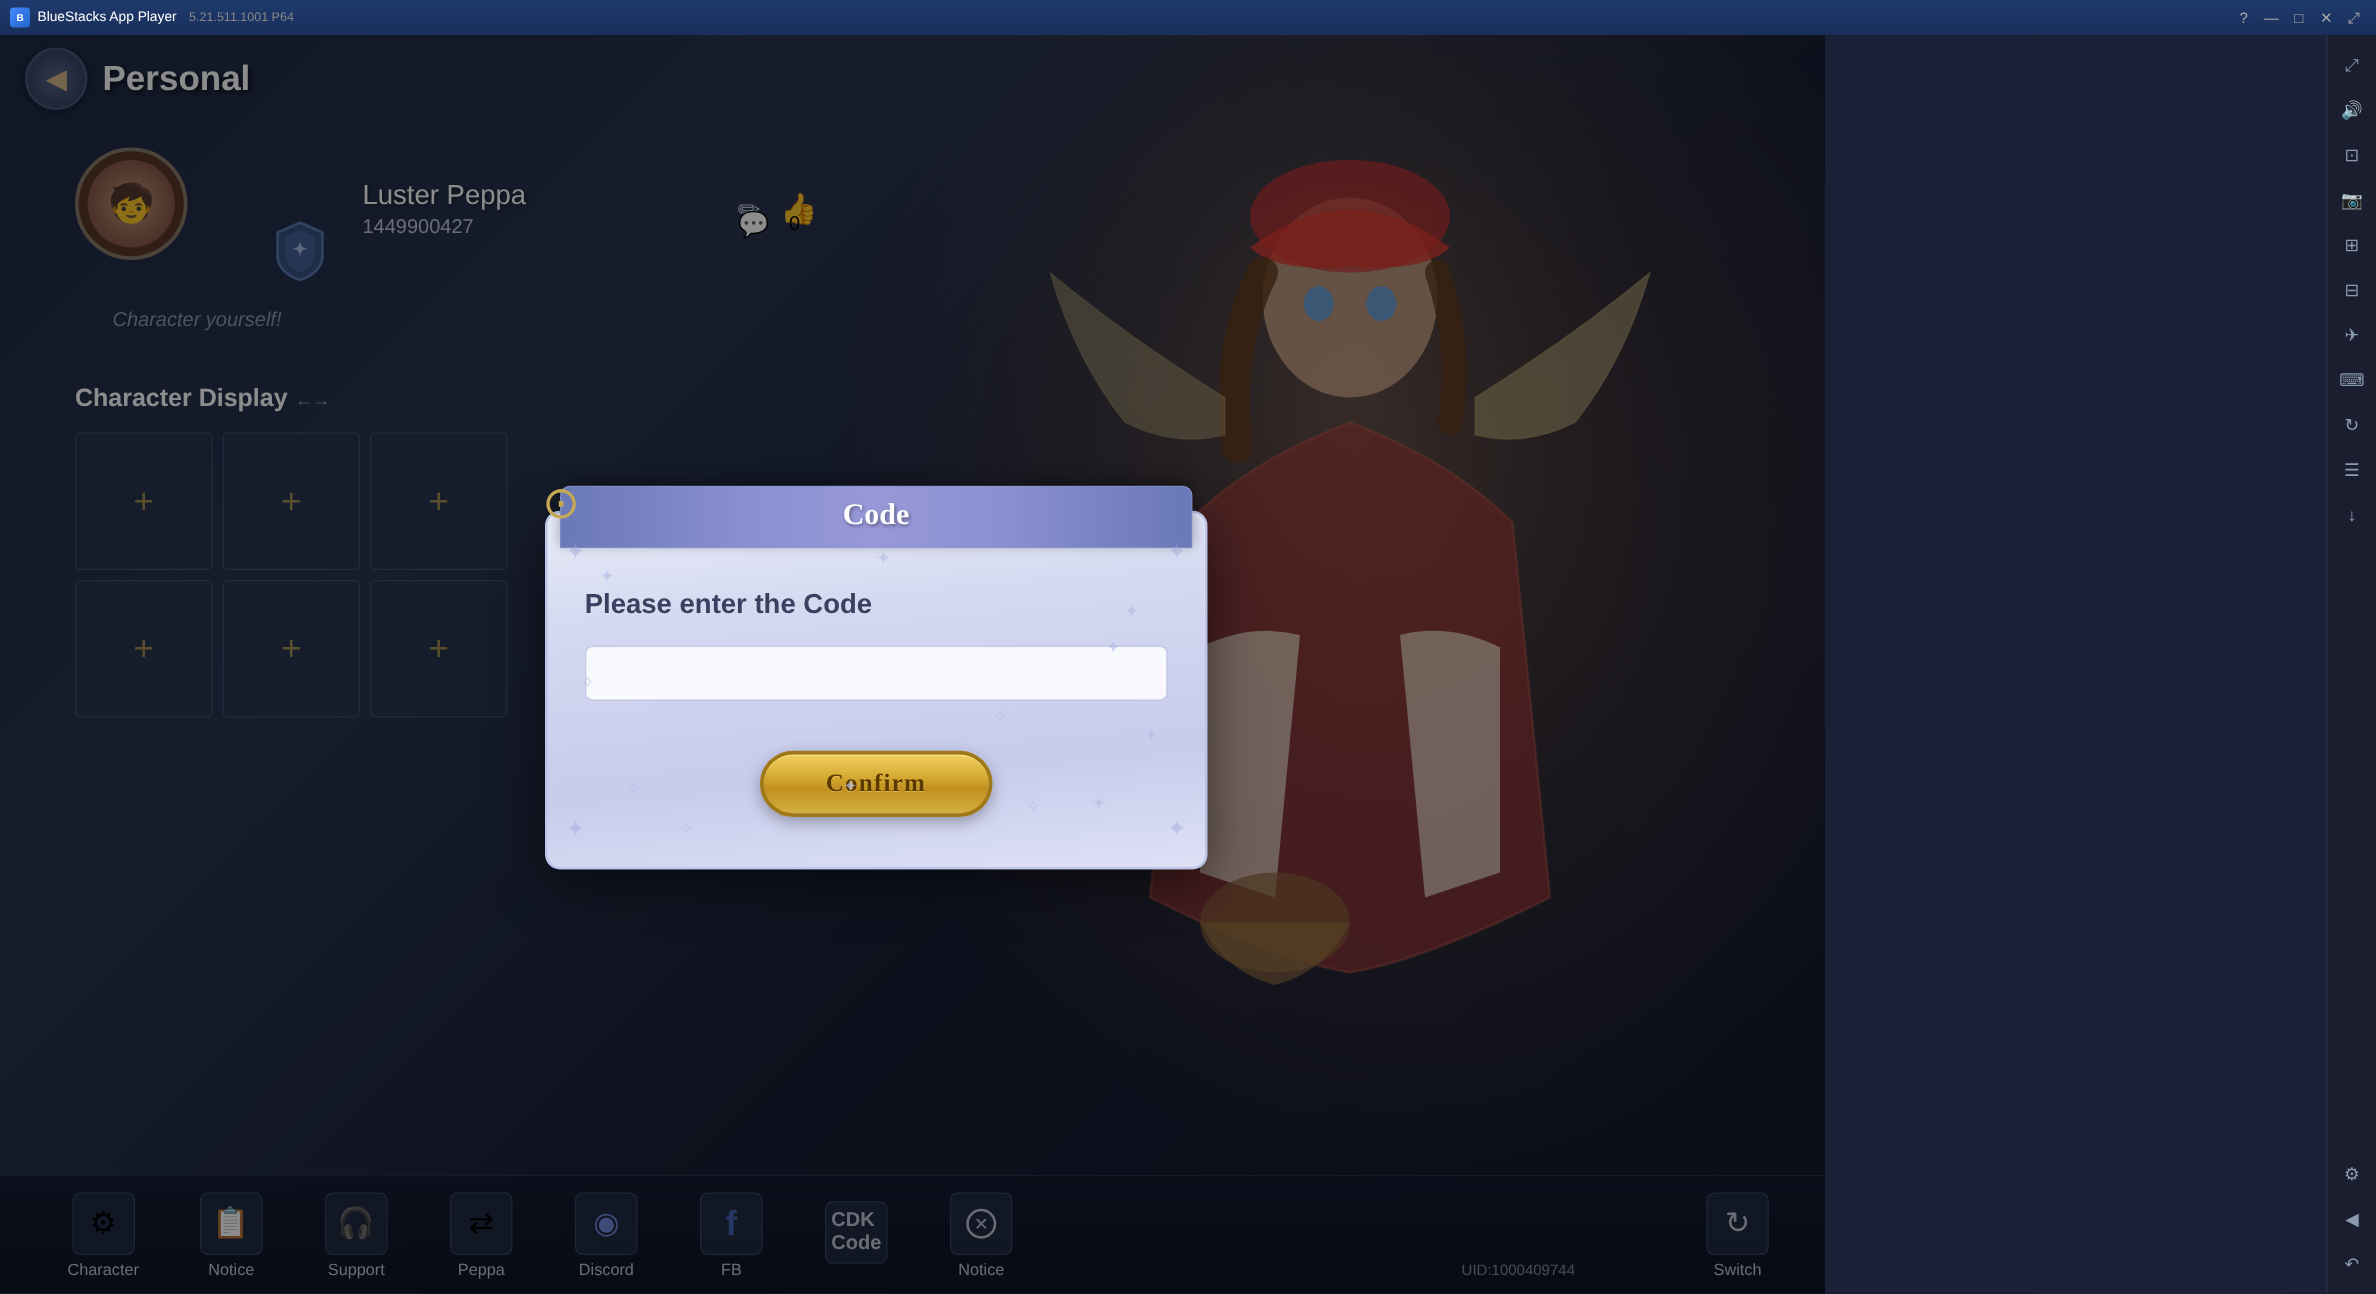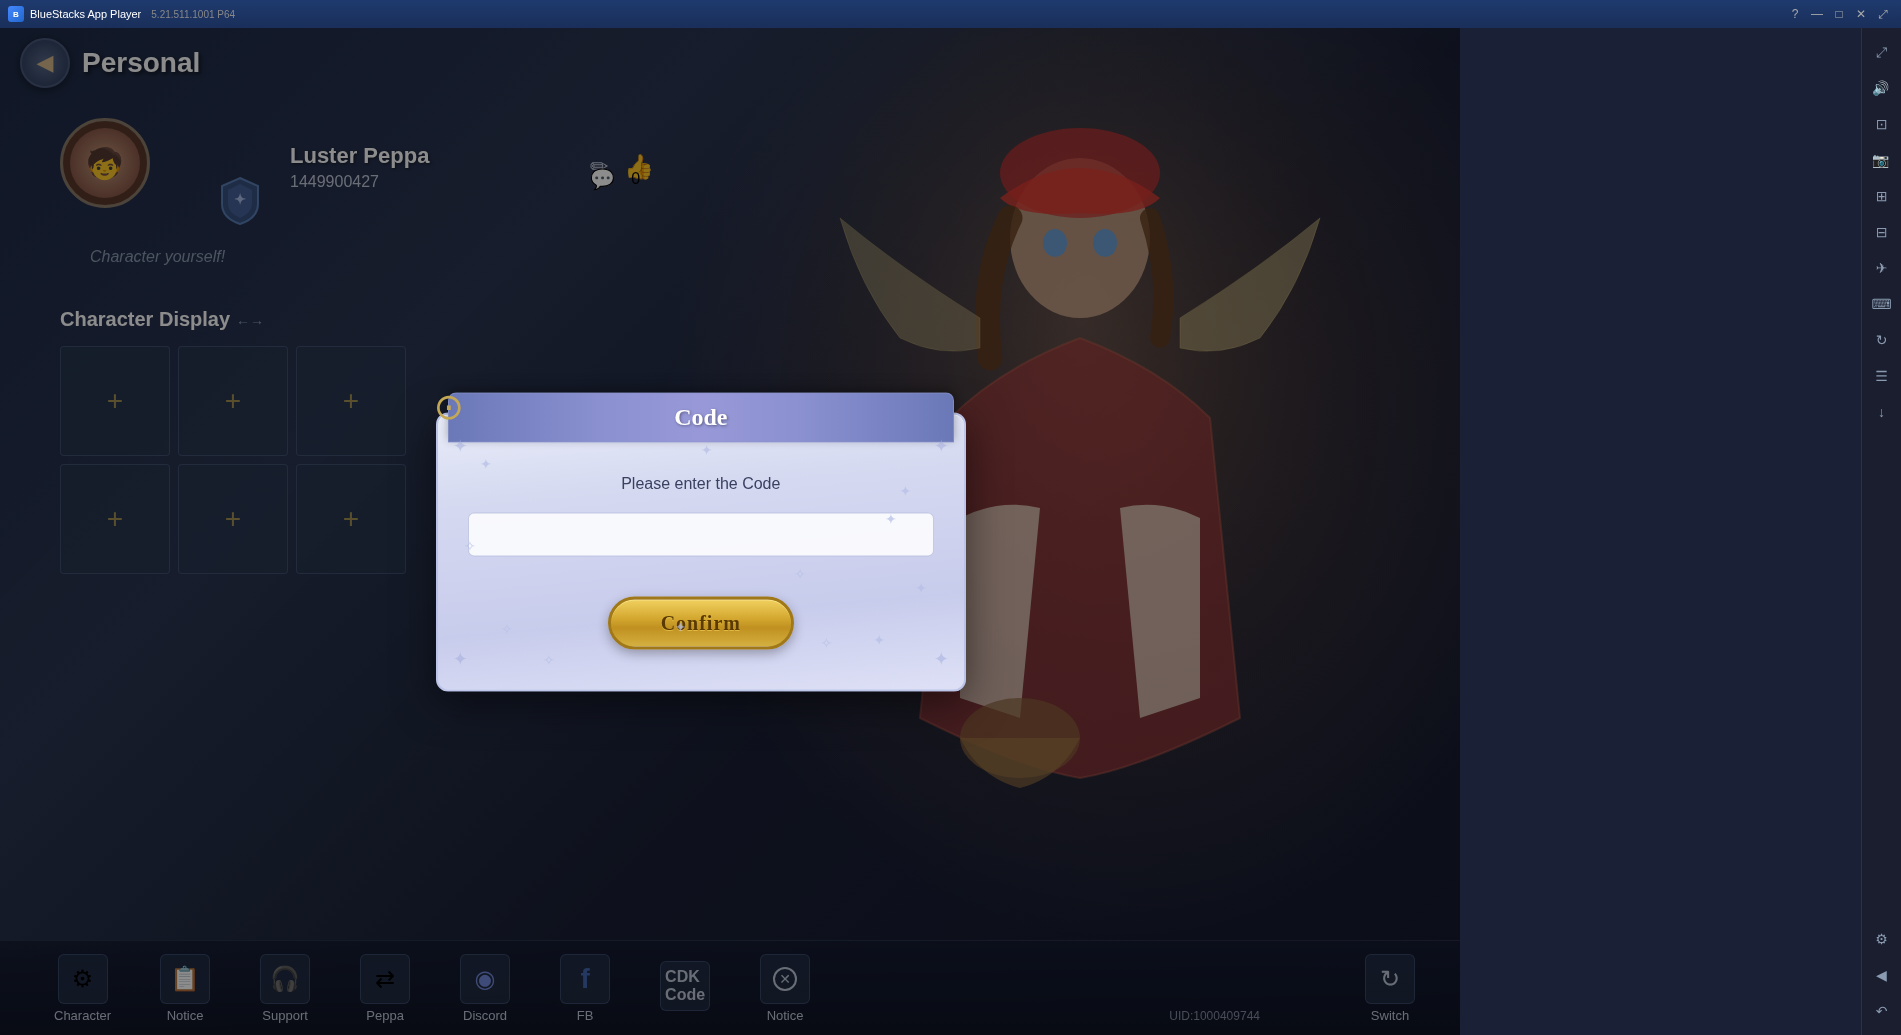--- a/index.html
+++ b/index.html
@@ -130,21 +130,21 @@
     }
     .avatar-inner {
       width: 70px; height: 70px;
       background: radial-gradient(circle, #c49a7a 0%, #8a5a4a 70%);
       border-radius: 50%;
       display: flex; align-items: center; justify-content: center;
       font-size: 30px;
     }
     .profile-name {
       font-size: 22px;
-      font-weight: bold;
+      font-weight: normal;
       color: white;
       text-shadow: 1px 1px 3px rgba(0,0,0,0.5);
     }
     .profile-id {
       font-size: 16px;
       color: #c0c8d8;
       margin-top: 4px;
     }
     .like-section {
       display: flex; align-items: center; gap: 6px;
@@ -318,25 +318,25 @@
       pointer-events: none;
       overflow: hidden;
       border-radius: 12px;
     }
     .sparkle {
       position: absolute;
       color: rgba(180,190,230,0.7);
       font-size: 14px;
     }
     .modal-prompt {
-      text-align: center;
-      font-size: 16px;
+      text-align: left;
+      font-size: 22px;
       color: #3a4060;
       margin: 30px 0 20px;
-      font-weight: 400;
+      font-weight: 700;
     }
     .code-input {
       width: 100%;
       height: 44px;
       background: rgba(255,255,255,0.85);
       border: 1px solid rgba(160,170,210,0.6);
       border-radius: 6px;
       padding: 0 16px;
       font-size: 16px;
       color: #3a4060;

